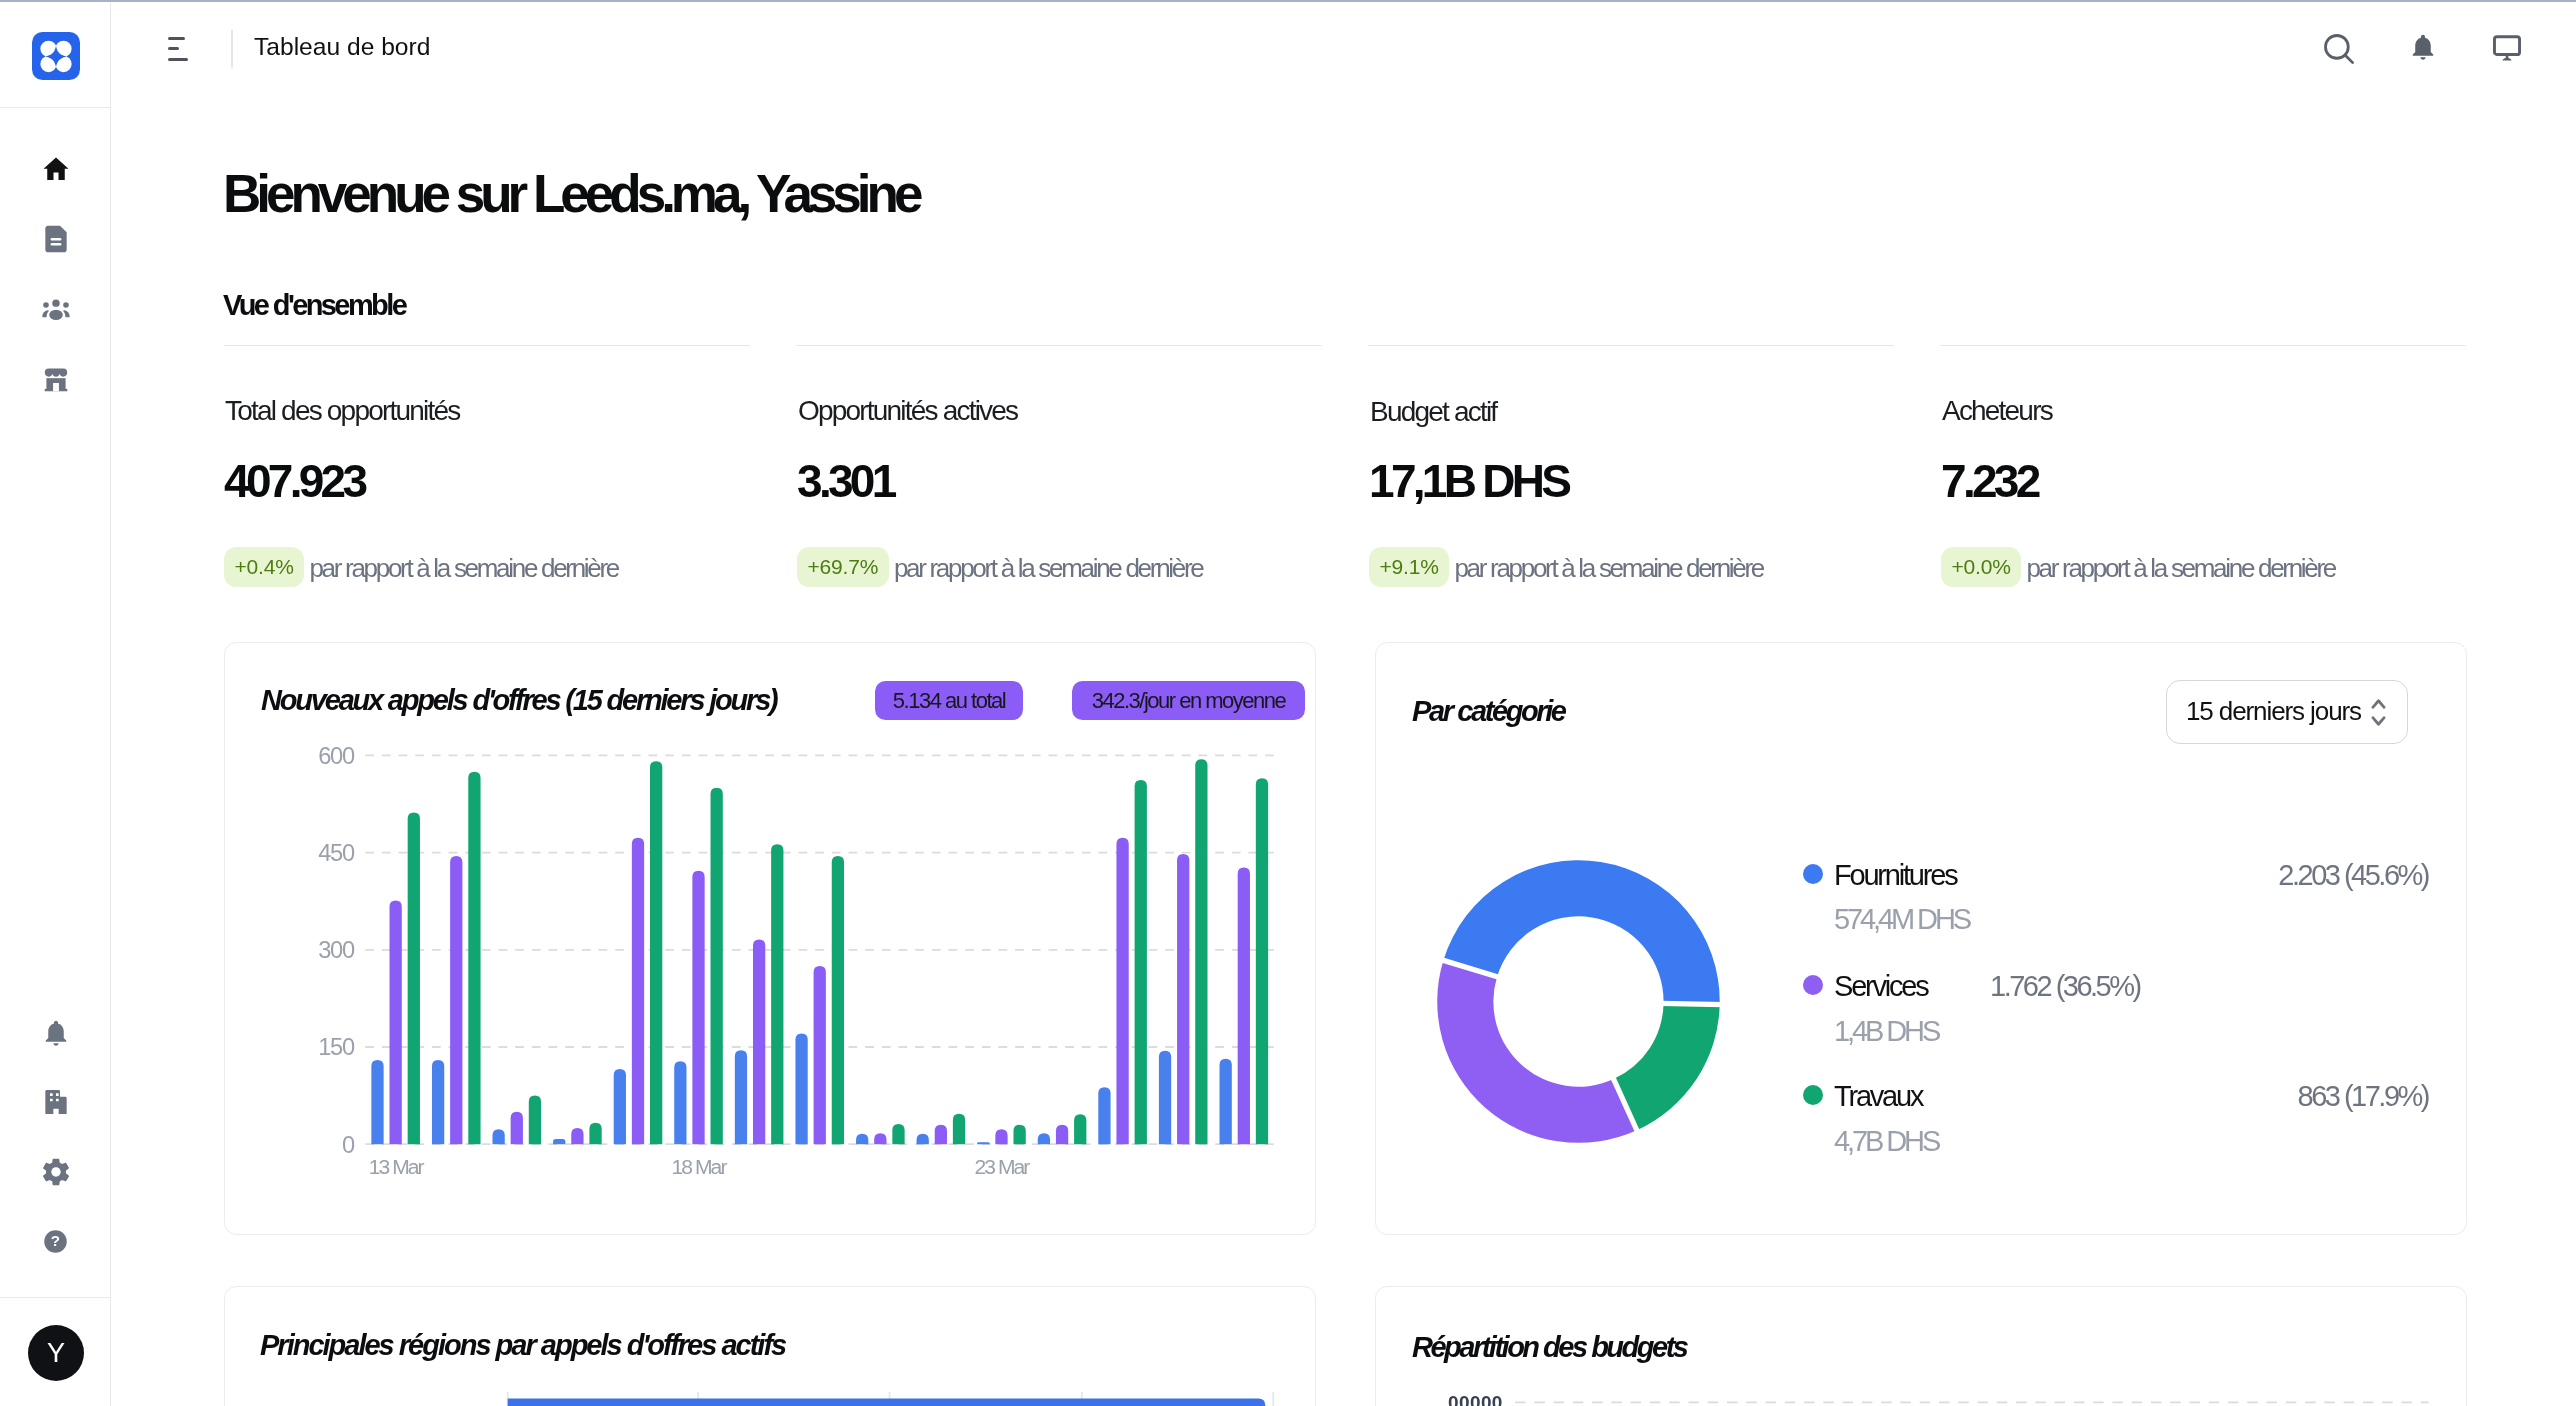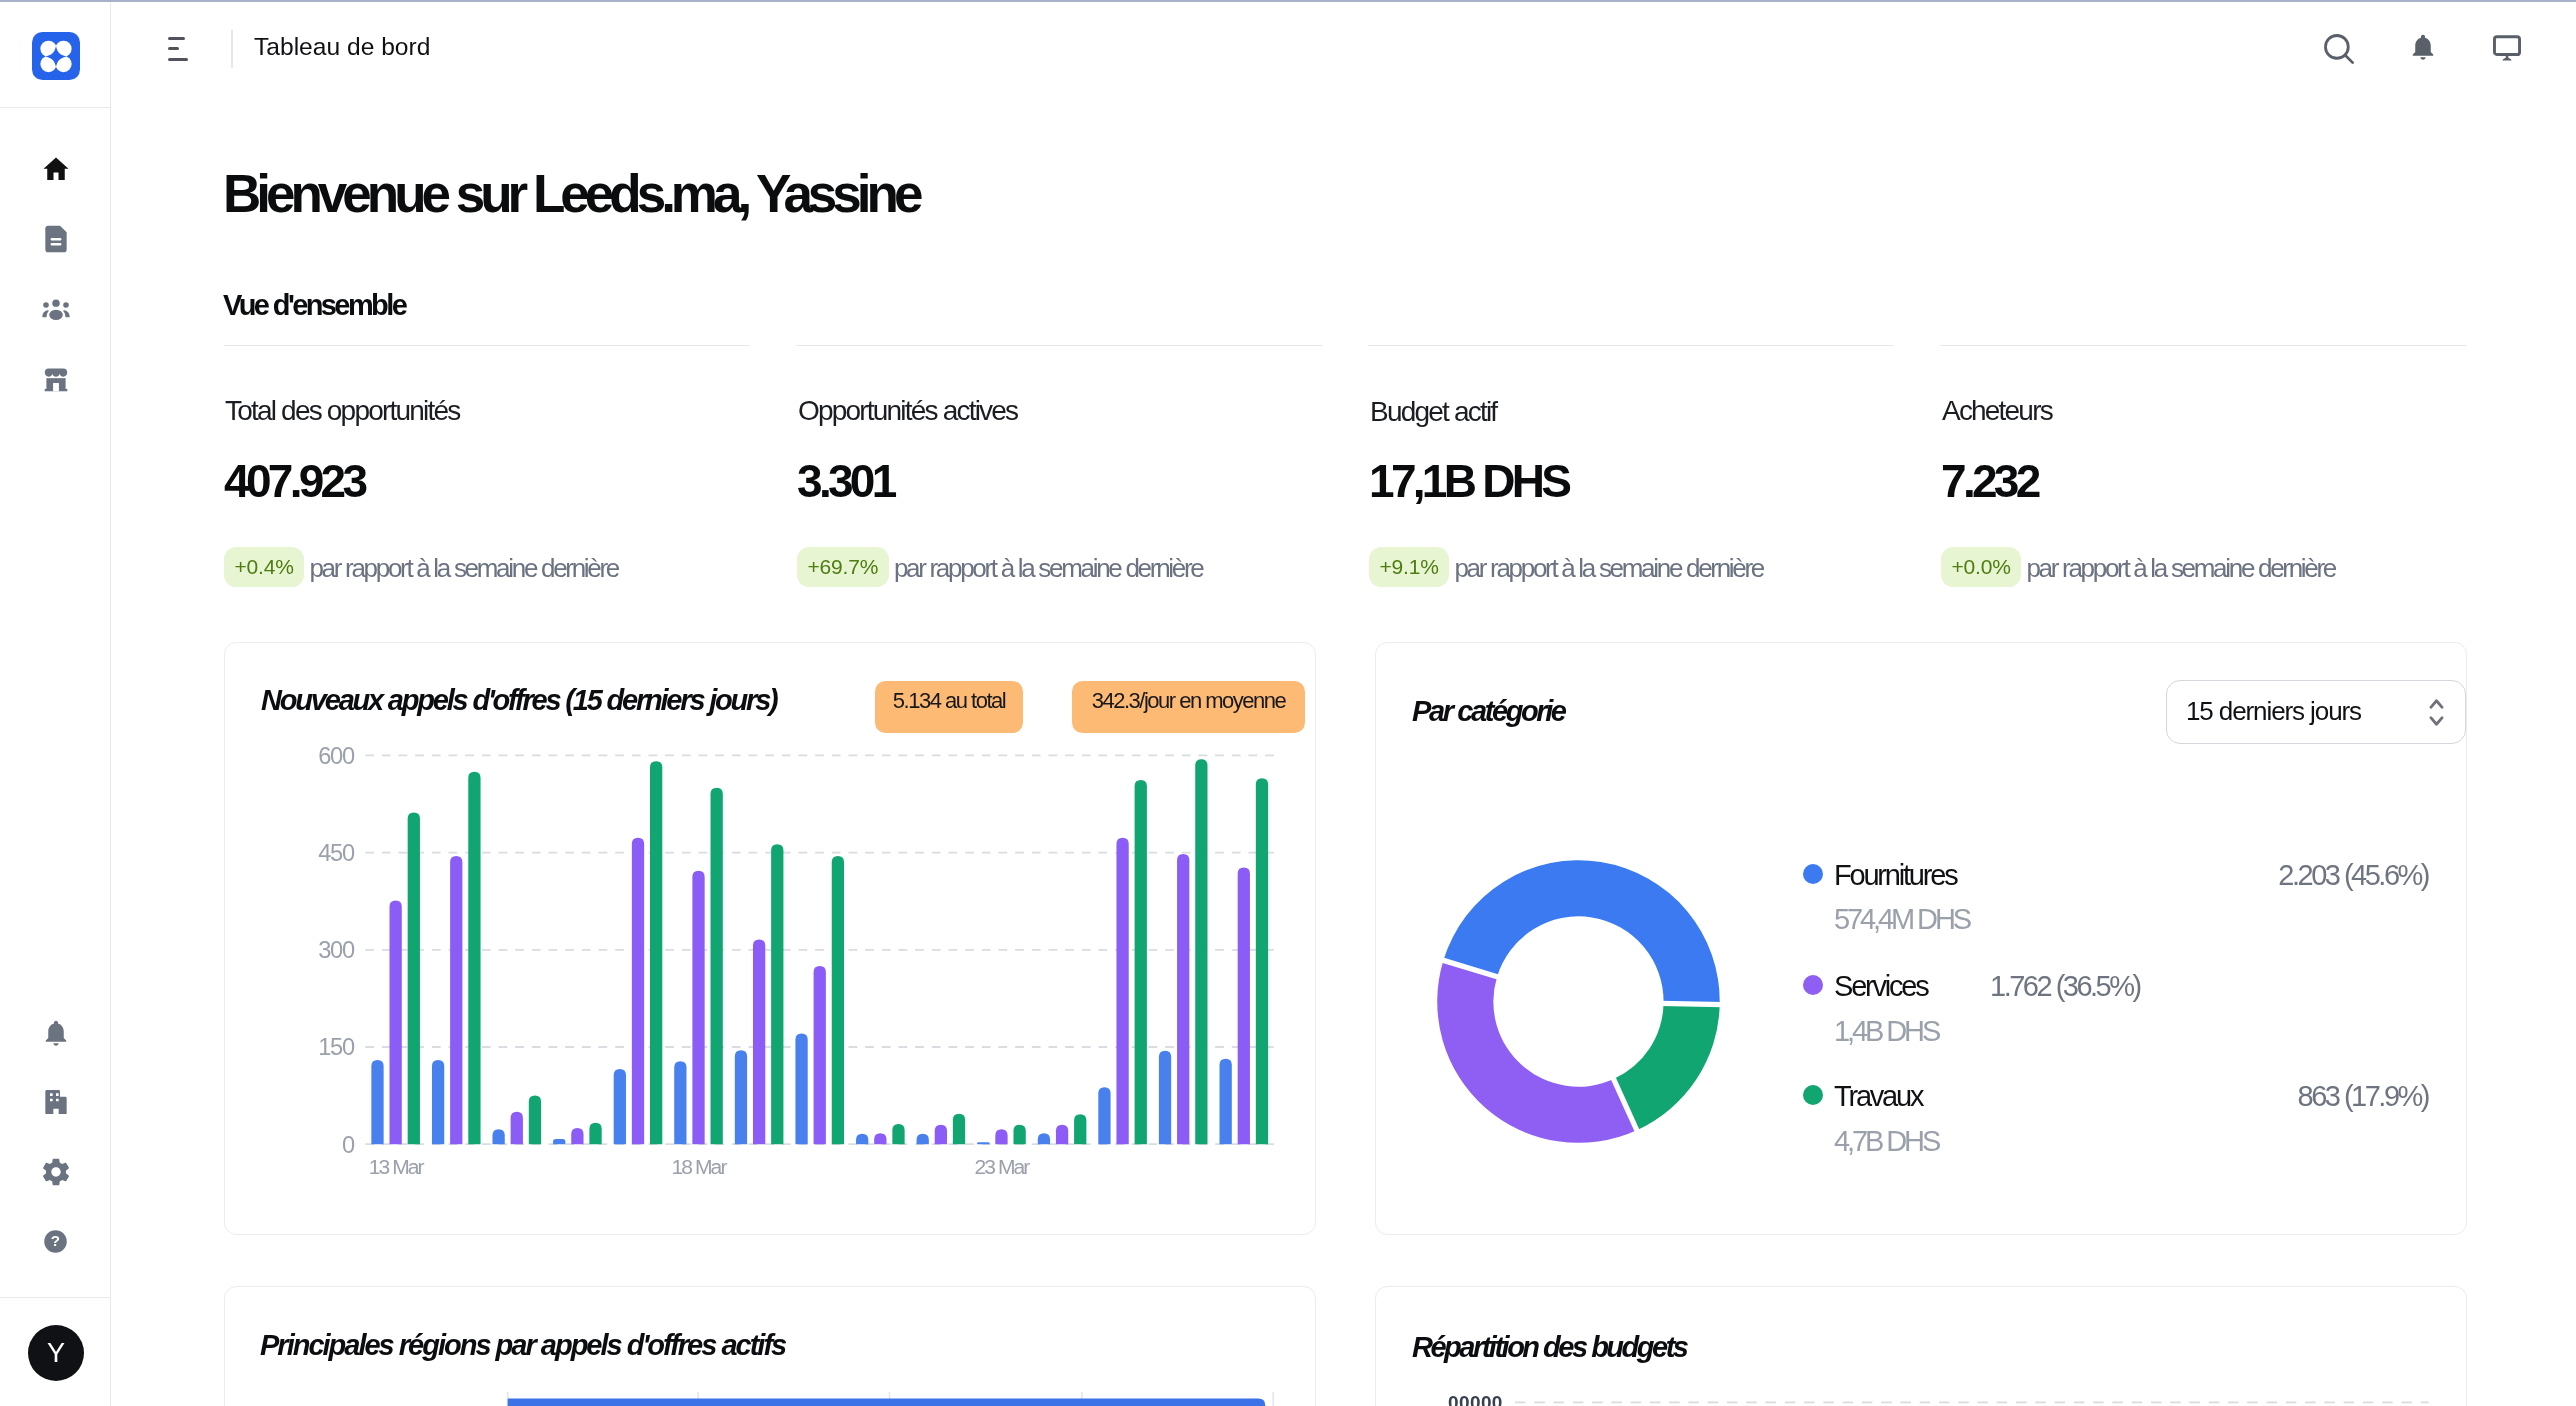--- a/index.html
+++ b/index.html
@@ -3,21 +3,21 @@
 <style>
 * { margin:0; padding:0; box-sizing:border-box; }
 html,body { width:2576px; height:1406px; background:#fff; font-family:"Liberation Sans", sans-serif; overflow:hidden; }
 .abs { position:absolute; }
 .statlabel { font-size:28px; line-height:33px; letter-spacing:-1.8px; color:#1a1d21; }
 .statnum { font-size:46px; line-height:51px; font-weight:bold; color:#0a0b0d; letter-spacing:-3.7px; }
 .badgerow { display:flex; align-items:center; gap:5.3px; height:40px;margin-top:17px; }
 .pill { background:#e8f5d3; color:#4d7c0f; font-size:21px; letter-spacing:-0.2px; line-height:40px; height:40px; border-radius:12.3px; padding:0 10.5px; display:inline-block; }
 .vs { color:#6b7280; font-size:26px; letter-spacing:-2.3px; position:relative; top:1.8px; }
 .cardtitle { font-size:29px; font-weight:bold; color:#0c0d10; line-height:35px; letter-spacing:-2.2px;font-style:italic; }
-.gbadge { background:#fdba74; color:#18181b; font-size:22px; letter-spacing:-1.5px; line-height:39px; height:52px; border-radius:10.5px; text-align:center; display:inline-block; }
+.gbadge { background:#8b5cf6; color:#18181b; font-size:22px; letter-spacing:-1.5px; line-height:39px; height:39px; border-radius:10.5px; text-align:center; display:inline-block; }
 .legname { font-size:29px; line-height:37px; letter-spacing:-2.2px; color:#101114; }
 .legval { font-size:29px; line-height:37px; letter-spacing:-2.5px; color:#6f7580; }
 .legsub { font-size:29px; line-height:35px; letter-spacing:-3.1px; color:#9aa1ab; }
 .card { position:absolute; background:#fff; border:1.8px solid #ececef; border-radius:12.3px; }
 </style></head>
 <body>
 <div class="abs" style="left:0;top:0;width:2576px;height:1.8px;background:#a7b2c9"></div>
 
 <div class="abs" style="left:0;top:1.8px;width:111px;height:1405px;border-right:1.8px solid #e8e9eb">
   <div class="abs" style="left:32px;top:30px;width:48px;height:48px;border-radius:10.5px;background:#2563eb">
@@ -182,21 +182,21 @@
 <path d="M1135.0,572.5 L1135.0,482.0 Q1135.0,475.0 1142.0,475.0 L1142.0,475.0 Q1149.0,475.0 1149.0,482.0 L1149.0,572.5 Z" fill="#4880ee"></path>
 <path d="M1155.7,572.5 L1155.7,264.1 Q1155.7,257.1 1162.7,257.1 L1162.7,257.1 Q1169.7,257.1 1169.7,264.1 L1169.7,572.5 Z" fill="#8b5cf6"></path>
 <path d="M1176.4,572.5 L1176.4,162.2 Q1176.4,155.2 1183.4,155.2 L1183.4,155.2 Q1190.4,155.2 1190.4,162.2 L1190.4,572.5 Z" fill="#10a571"></path>
 <text x="195.7" y="607" text-anchor="middle" font-size="24" letter-spacing="-2.2" fill="#9aa1ab">13 Mar</text>
 <text x="541.0" y="607" text-anchor="middle" font-size="24" letter-spacing="-2.2" fill="#9aa1ab">18 Mar</text>
 <text x="886.4" y="607" text-anchor="middle" font-size="24" letter-spacing="-2.2" fill="#9aa1ab">23 Mar</text>
 </svg>
 
 <div class="card" style="left:1375px;top:642px;width:1092px;height:593px"></div>
 <div class="abs cardtitle" style="left:1412px;top:694px;letter-spacing:-2.4px">Par catégorie</div>
-<div class="abs" style="left:2166px;top:680px;width:300px;height:64px;border:1.8px solid #d6d7dc;border-radius:14px;background:#fff">
+<div class="abs" style="left:2166px;top:680px;width:242px;height:64px;border:1.8px solid #d6d7dc;border-radius:14px;background:#fff">
   <div class="abs" style="left:19px;top:13px;font-size:26px;line-height:35px;letter-spacing:-1.1px;color:#101114">15 derniers jours</div>
   <svg class="abs" style="right:17.5px;top:15px" width="23" height="33" viewBox="0 0 26 38" fill="none" stroke="#71717a" stroke-width="3.2" stroke-linecap="round" stroke-linejoin="round">
     <path d="M6.5 13 L13 5.5 L19.5 13"></path>
       <path d="M6.5 25 L13 32.5 L19.5 25"></path>
   </svg>
 </div>
 <svg class="abs" style="left:1375px;top:642px" width="1092" height="593" viewBox="0 0 1245 676">
 <path d="M78.0,362.9 A161,161 0 0 1 393.0,413.3 L329.0,412.0 A97,97 0 0 0 139.2,381.6 Z" fill="#3b7af0"></path>
 <path d="M393.0,413.3 A161,161 0 0 1 298.5,556.6 L272.1,498.3 A97,97 0 0 0 329.0,412.0 Z" fill="#10a571"></path>
 <path d="M298.5,556.6 A161,161 0 0 1 78.0,362.9 L139.2,381.6 A97,97 0 0 0 272.1,498.3 Z" fill="#8e5ff2"></path>

